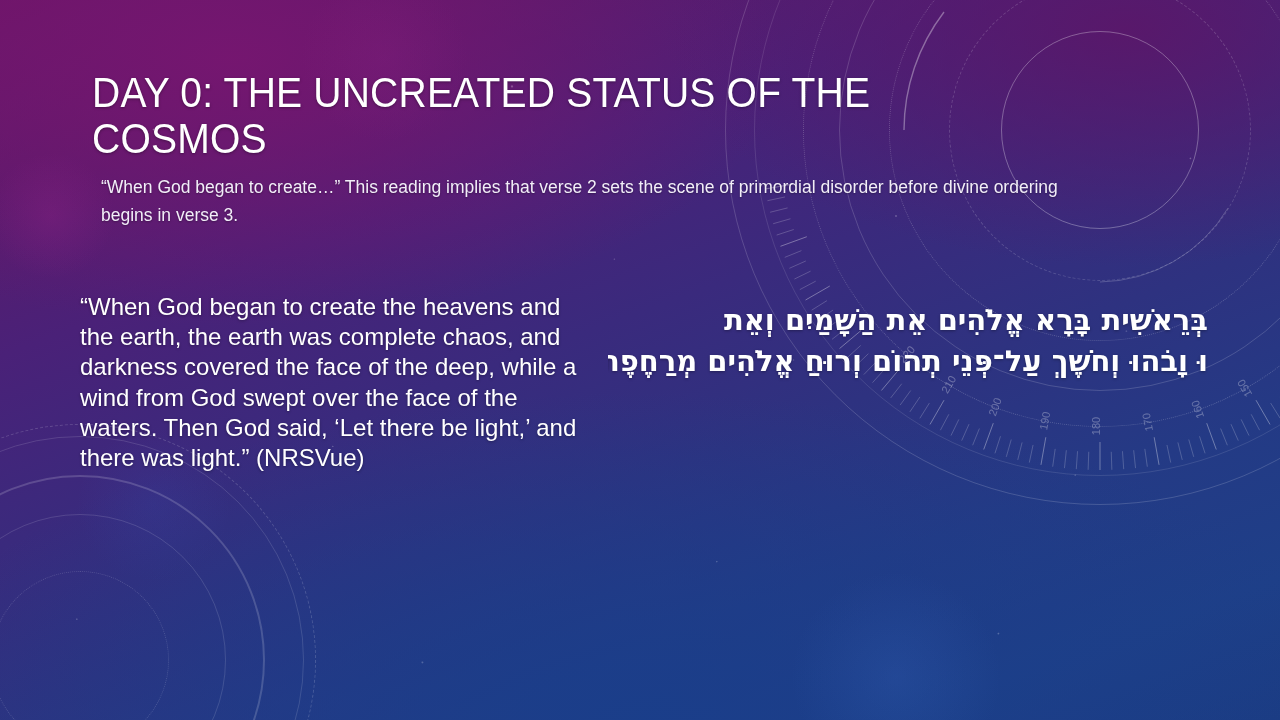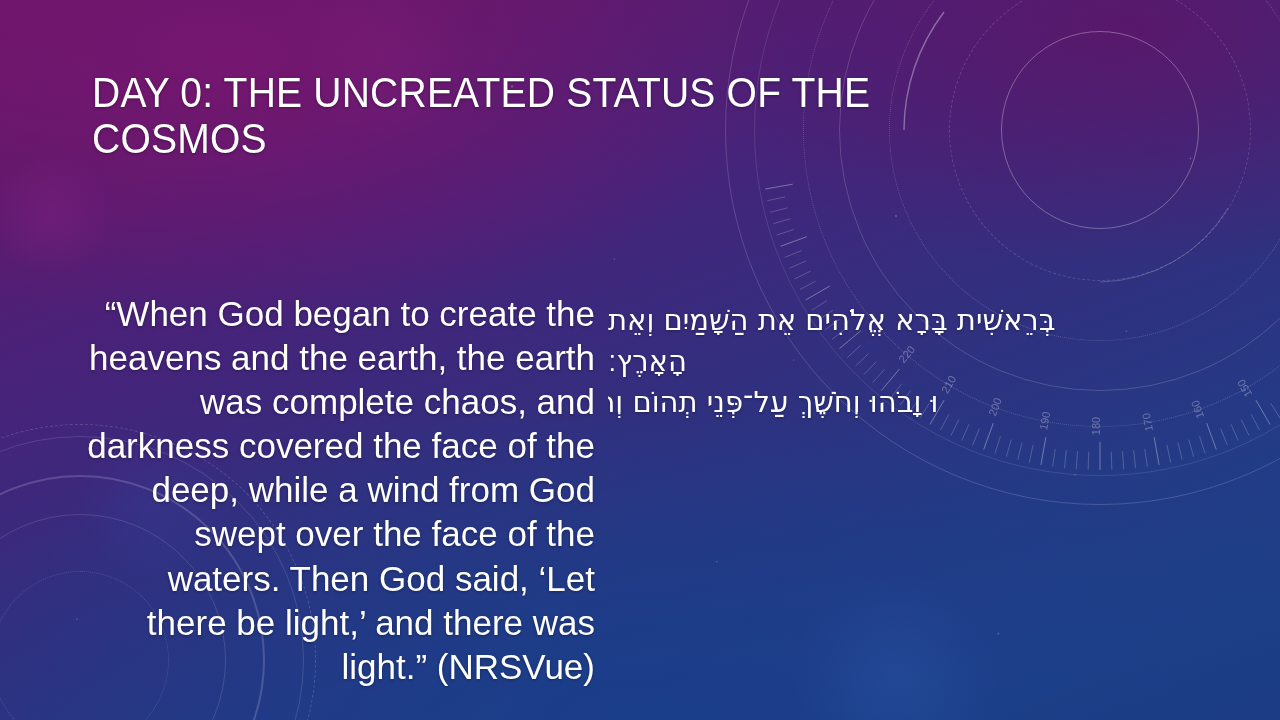--- a/index.html
+++ b/index.html
@@ -66,28 +66,27 @@
     transform:scaleX(.93);transform-origin:left center;
     text-shadow:0 1px 3px rgba(0,0,0,.35);
   }
   .subtitle{
     position:absolute;left:101px;top:173px;width:995px;
     color:#f2eef8;font-size:17.5px;line-height:1.62;font-weight:400;
     text-shadow:0 1px 2px rgba(0,0,0,.3);
   }
   .body-left{
     position:absolute;left:80px;top:292px;width:515px;
-    color:#ffffff;font-size:35px;line-height:1.26;font-weight:400;
+    color:#ffffff;font-size:24px;line-height:1.26;font-weight:400;
     text-shadow:0 1px 3px rgba(0,0,0,.33);
-    text-align:right;
   }
   .body-right{
     position:absolute;left:608px;top:300px;width:600px;
-    direction:rtl;text-align:left;
-    color:#ffffff;font-size:29px;line-height:1.42;font-weight:400;
+    direction:rtl;text-align:right;
+    color:#ffffff;font-size:29px;line-height:1.42;font-weight:700;
     text-shadow:0 1px 3px rgba(0,0,0,.33);
     font-family:"DejaVu Sans","Liberation Sans",sans-serif;
   }
   .heb-line{white-space:nowrap;}
   .heb-clip{
     position:absolute;left:608px;top:300px;width:600px;height:340px;
     overflow:hidden;pointer-events:none;
   }
   .heb-v2b{margin-top:-2px;}
 </style>
@@ -215,24 +214,24 @@
   <div class="deco" id="circles-bl">
     <div class="ring" style="width:446px;height:446px;border-color:rgba(255,255,255,.13);"></div>
     <div class="ring" style="width:366px;height:366px;border-color:rgba(255,255,255,.17);border-width:2px;"></div>
     <div class="ring" style="width:290px;height:290px;border-color:rgba(255,255,255,.13);"></div>
     <div class="ring dashed" style="width:470px;height:470px;"></div>
     <div class="ring dotted" style="width:176px;height:176px;border-color:rgba(255,255,255,.16);"></div>
   </div>
 
   <div class="title">Day 0: The Uncreated Status of the Cosmos</div>
 
+  <div class="subtitle">“When God began to create…” This reading implies that verse 2 sets the scene of primordial disorder before divine ordering begins in verse 3.</div>
 
   <div class="body-left">“When God began to create the heavens and the earth, the earth was complete chaos, and darkness covered the face of the deep, while a wind from God swept over the face of the waters. Then God said, ‘Let there be light,’ and there was light.” (NRSVue)</div>
 
   <div class="heb-clip">
     <div class="body-right" style="position:absolute;left:0;top:0;">
       <div class="heb-line">בְּרֵאשִׁית בָּרָא אֱלֹהִים אֵת הַשָׁמַיִם וְאֵת</div>
-      <div class="heb-line">הָאָרֶץ׃</div>
       <div class="heb-line" style="overflow: visible; position: relative; width: 1000px; margin-left: -200px;">וּ וָבֹהוּ וְחֹשֶׁךְ עַל־פְּנֵי תְהוֹם וְרוּחַ אֱלֹהִים מְרַחֶפֶת עַל־פְּנֵי הַמָּיִם׃</div>
     </div>
   </div>
 
 </div>
 
 </body></html>

